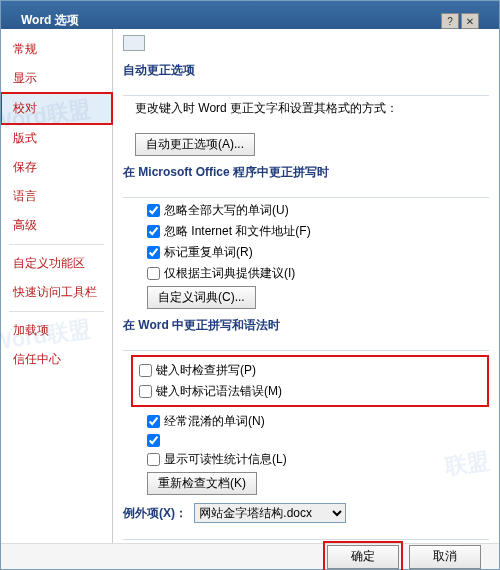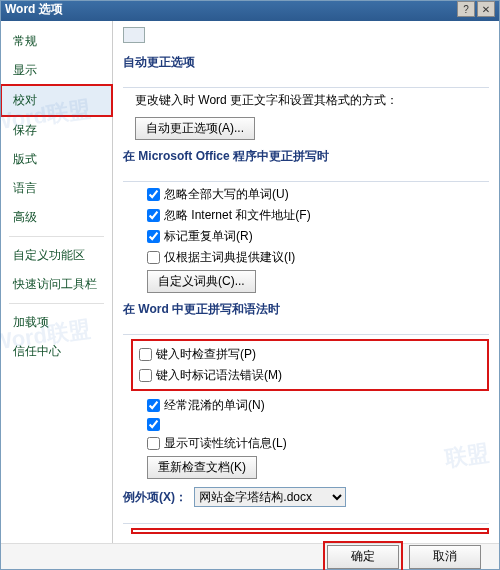--- a/index.html
+++ b/index.html
@@ -1,30 +1,30 @@
 <!DOCTYPE html>
 <html><head>
 <meta charset="utf-8">
 <style>
 * { box-sizing: border-box; margin: 0; padding: 0; }
 body { font-family: "Microsoft YaHei", SimSun, Arial, sans-serif; font-size: 12px; background: #fff; color: #000; }
 .dialog { width: 500px; height: 570px; border: 1px solid #7b9ebd; position: relative; display: flex; flex-direction: column; }
-.titlebar { background: linear-gradient(#3b6ea5, #2c5a8f); color: #fff; height: 20px; display: flex; align-items: flex-start; padding: 0 4px; font-size: 12px; }
+.titlebar { background: linear-gradient(#3b6ea5, #2c5a8f); color: #fff; height: 28px; display: flex; align-items: flex-end; padding: 0 20px; font-size: 12px; }
 .titlebar .title-text { flex: 1; font-weight: bold; }
 .titlebar .tbtn { width: 18px; height: 16px; background: #d4d0c8; border: 1px solid #888; margin-left: 2px; display: flex; align-items: center; justify-content: center; font-size: 10px; color: #333; cursor: default; }
 .body { flex: 1; display: flex; overflow: hidden; background: #fff; }
 .sidebar { width: 112px; border-right: 1px solid #ccc; background: #fff; padding-top: 6px; }
-.sidebar .nav-item { padding: 6px 12px; color: #14532d; cursor: default; }
+.sidebar .nav-item { padding: 6px 12px; color: #b91c1c; cursor: default; }
 .sidebar .nav-item.selected { background: #e3edf7; border-top: 1px solid #a9c6e6; border-bottom: 1px solid #a9c6e6; outline: 2px solid #d81414; outline-offset: -1px; }
 .sidebar .sep { height: 1px; background: #e0e0e0; margin: 4px 8px; }
 .content { flex: 1; overflow: auto; padding: 6px 10px 0 10px; position: relative; }
 .small-icon-row { margin-bottom: 6px; }
 .small-icon-row .mini { display: inline-block; width: 22px; height: 16px; border: 1px solid #9aa; background: #e8eef6; }
 .section-header { color: #1f3b7b; font-weight: bold; margin: 8px 0 4px 0; padding-bottom: 16px; border-bottom: 1px solid #d4dce8; }
-.row { margin: 4px 0 4px 12px; display: flex; align-items: flex-end; flex-wrap: wrap; gap: 8px; }
+.row { margin: 4px 0 4px 12px; display: flex; align-items: flex-end; flex-wrap: wrap; gap: 16px; }
 .indent { margin-left: 12px; }
 label.cb { display: flex; align-items: center; gap: 4px; cursor: default; }
 input[type=checkbox] { width: 13px; height: 13px; }
 .btn { background: linear-gradient(#fdfdfd,#e6e6e6); border: 1px solid #8a8a8a; padding: 2px 10px; font-size: 12px; cursor: default; min-height: 22px; }
 .hl-box { border: 2px solid #d81414; padding: 1px 6px; margin: 4px 0 6px 8px; }
 select { border: 1px solid #7b9ebd; font-size: 12px; height: 20px; }
 .footer { height: 26px; border-top: 1px solid #ddd; display: flex; justify-content: flex-end; align-items: center; gap: 10px; padding-right: 18px; background: #f5f5f5; }
 .footer .btn { min-width: 72px; height: 24px; }
 .btn-hl { outline: 2px solid #d81414; outline-offset: 2px; }
 .wm { position: absolute; font-size: 22px; font-weight: bold; color: rgba(60,120,200,0.10); transform: rotate(-8deg); pointer-events: none; user-select: none; }
@@ -42,22 +42,22 @@
     <div class="tbtn">✕</div>
   </div>
 
   <div class="body">
     <div class="sidebar">
       <div class="wm wm1">Word联盟</div>
       <div class="wm wm2">Word联盟</div>
       <div class="nav-item">常规</div>
       <div class="nav-item">显示</div>
       <div class="nav-item selected">校对</div>
+      <div class="nav-item">版式</div>
       <div class="nav-item">保存</div>
-      <div class="nav-item">版式</div>
       <div class="nav-item">语言</div>
       <div class="nav-item">高级</div>
       <div class="sep"></div>
       <div class="nav-item">自定义功能区</div>
       <div class="nav-item">快速访问工具栏</div>
       <div class="sep"></div>
       <div class="nav-item">加载项</div>
       <div class="nav-item">信任中心</div>
     </div>
 

